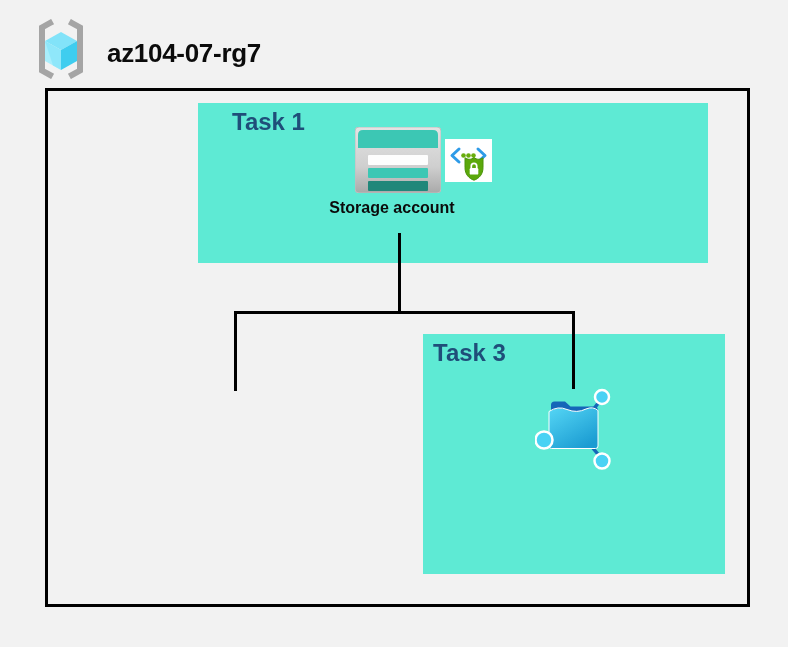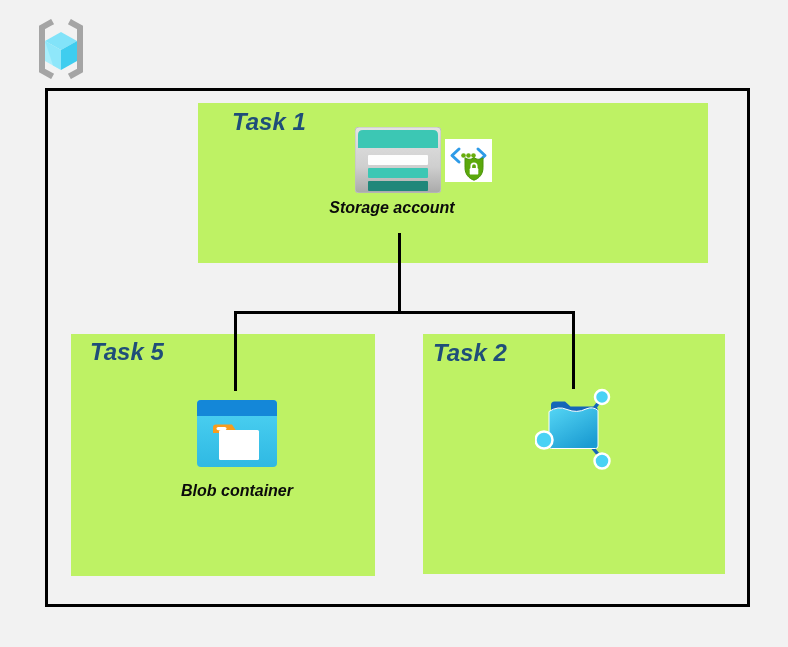--- a/index.html
+++ b/index.html
@@ -20,21 +20,21 @@
     letter-spacing:-0.3px;white-space:nowrap;
   }
 
   
   .outer-box{
     position:absolute;left:45px;top:88px;width:705px;height:519px;
     border:3px solid #000;box-sizing:border-box;background:transparent;
   }
 
   
-  .task-box{position:absolute;background:#bef264;font-style:italic;}
+  .task-box{position:absolute;background:#5eead4;}
   .task1{left:198px;top:103px;width:510px;height:160px;}
   .task5{left:71px;top:334px;width:304px;height:242px;}
   .task3{left:423px;top:334px;width:302px;height:240px;}
 
   .task-label{
     position:absolute;
     font-size:24px;font-weight:bold;color:#1F4E79;white-space:nowrap;
   }
   .task1 .task-label{left:34px;top:5px;}
   .task5 .task-label{left:19px;top:4px;}
@@ -67,20 +67,21 @@
 <div class="canvas">
 
   <svg class="rg-header-icon" viewBox="0 0 58 60">
     <path d="M18,4 L10,8.5 L10,51.5 L18,56" fill="none" stroke="#A5A5A5" stroke-width="6" stroke-linecap="square" stroke-linejoin="miter"></path>
     <path d="M40,4 L48,8.5 L48,51.5 L40,56" fill="none" stroke="#A5A5A5" stroke-width="6" stroke-linecap="square" stroke-linejoin="miter"></path>
     <polygon points="29,13 45,22 29,31 13,22" fill="#82E3F9"></polygon>
     <polygon points="13,22 29,31 29,51 13,42" fill="#A9EEFC"></polygon>
     <polygon points="45,22 29,31 29,51 45,42" fill="#3FCDEF"></polygon>
     <polygon points="13,22 29,31 29,51 21,46.5" fill="#7FE2F8" opacity="0.6"></polygon>
   </svg>
+  <div class="rg-title">az104-07-rg7</div>
 
   <div class="outer-box"></div>
 
   <section class="task-box task1">
     <span class="task-label">Task 1</span>
 
     <svg class="storage-icon" viewBox="0 0 86 66">
       <defs>
         <linearGradient id="sgGray" x1="0" y1="0" x2="0" y2="1">
           <stop offset="0" stop-color="#E3E3E3"></stop>
@@ -108,42 +109,23 @@
     </svg>
 
     <span class="node-label storage-label">Storage account</span>
   </section>
 
   <div class="connector conn-v1"></div>
   <div class="connector conn-h"></div>
   <div class="connector conn-v2"></div>
   <div class="connector conn-v3"></div>
 
-  <section class="task-box task5">
-    <span class="task-label">Task 5</span>
-
-    <svg class="blob-icon" viewBox="0 0 80 67">
-      <defs>
-        <linearGradient id="blobCyan" x1="0" y1="0" x2="0" y2="1">
-          <stop offset="0" stop-color="#4FD3F3"></stop>
-          <stop offset="1" stop-color="#2FB9E3"></stop>
-        </linearGradient>
-      </defs>
-      <rect x="0" y="0" width="80" height="67" rx="4" fill="url(#blobCyan)"></rect>
-      <path d="M0,4 Q0,0 4,0 L76,0 Q80,0 80,4 L80,16 L0,16 Z" fill="#1487D8"></path>
-      <path d="M16,33 L16,27.5 Q16,24.5 19,24.5 L35,24.5 L40.5,33 Z" fill="#F79C1D"></path>
-      <rect x="19.5" y="27" width="10" height="3.2" rx="1.6" fill="#FFFFFF"></rect>
-      <rect x="22" y="30" width="40" height="30" rx="1.5" fill="#FFFFFF"></rect>
-    </svg>
-
-    <span class="node-label blob-label">Blob container</span>
-  </section>
 
   <section class="task-box task3">
-    <span class="task-label">Task 2</span>
+    <span class="task-label">Task 3</span>
 
     <svg class="fileshare-icon" viewBox="0 0 80 86">
       <defs>
         <linearGradient id="fsCyan" x1="0" y1="0" x2="0.7" y2="1">
           <stop offset="0" stop-color="#55D6F5"></stop>
           <stop offset="1" stop-color="#1B9CD2"></stop>
         </linearGradient>
       </defs>
 
       <path d="M67,10 L58,22" stroke="#1566B8" stroke-width="3.5" fill="none"></path>

